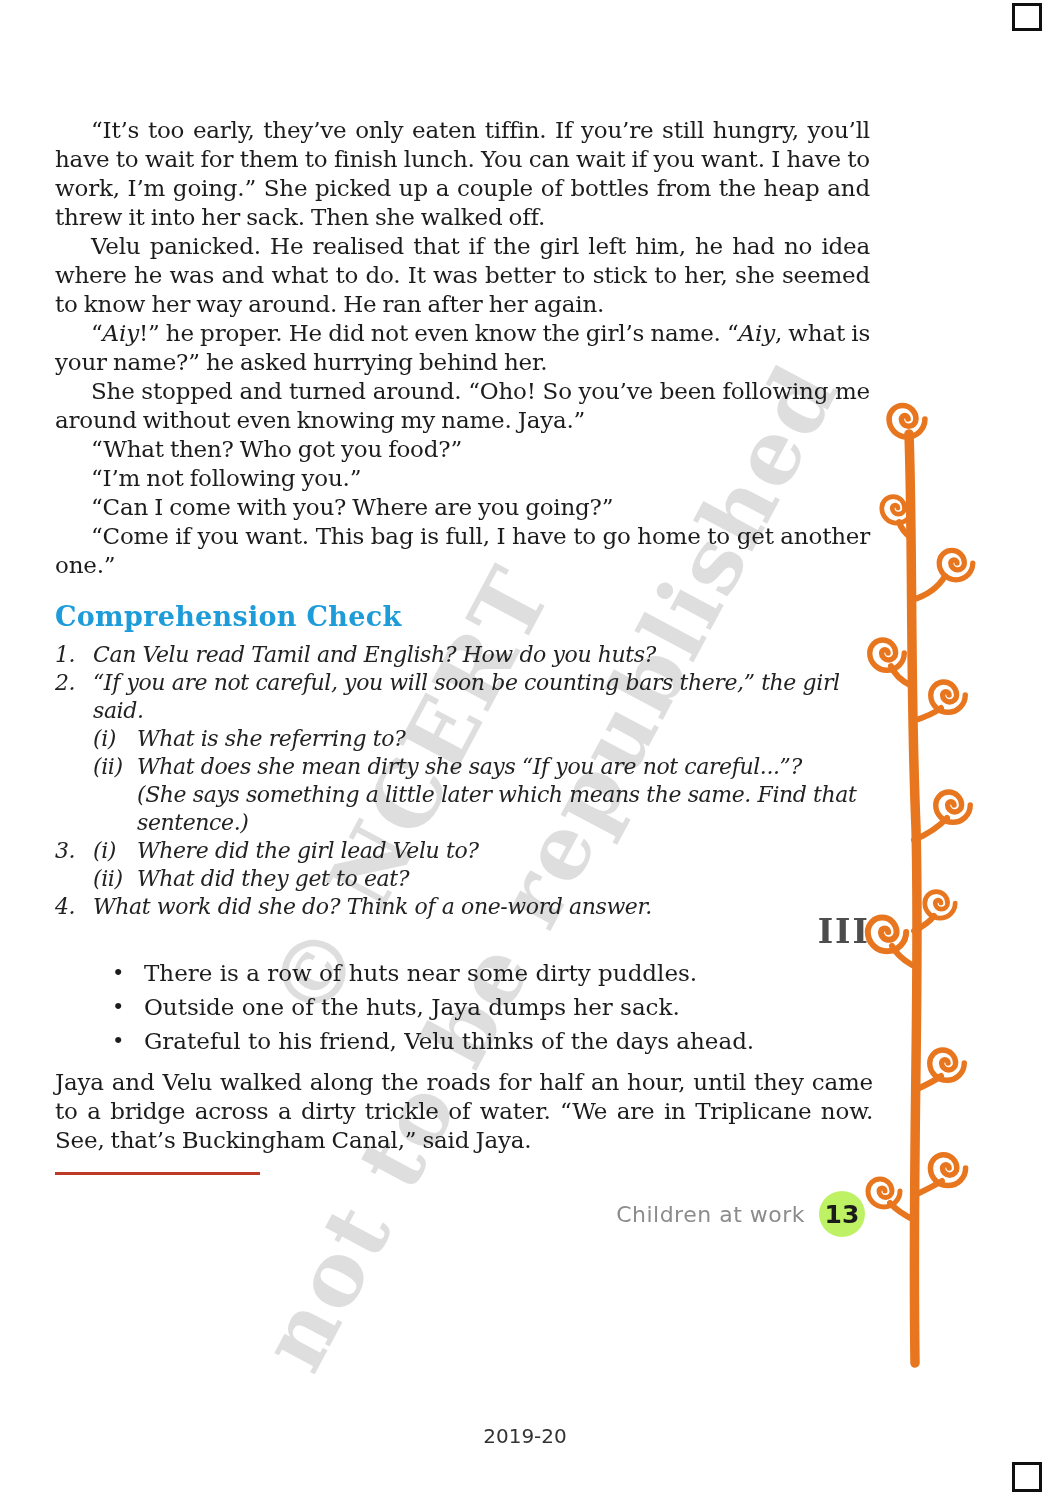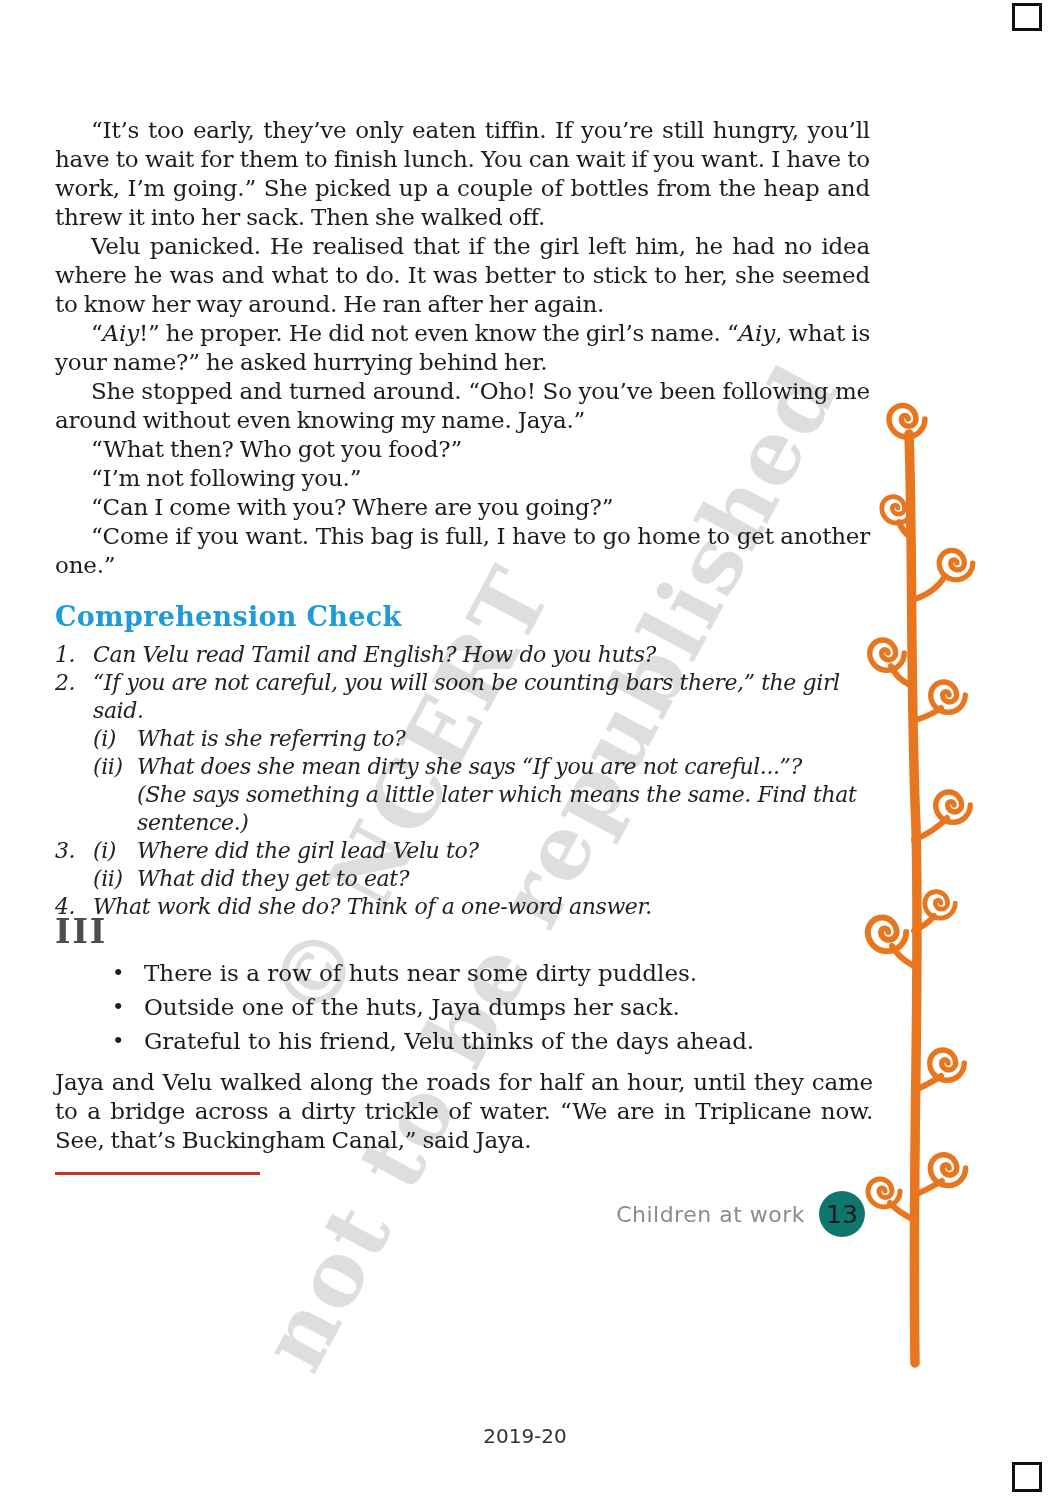--- a/index.html
+++ b/index.html
@@ -48,21 +48,21 @@
     letter-spacing:-0.4px; color:#222;
   }
   .q-row { display:flex; }
   .q-num { flex:0 0 38px; }
   .q-text { flex:1 1 auto; }
   .q-sub { display:flex; margin-left:38px; }
   .q-subnum { flex:0 0 44px; }
   .q-note { margin-left:82px; }
 
   .section-heading {
-    left:55px; top:912px; width:815px; text-align:left;
+    left:55px; top:912px; width:815px; text-align:right;
     font-size:33px; font-weight:bold; color:#4d4d4d; letter-spacing:2px;
   }
 
   .bullets { left:108px; top:960px; width:760px; font-size:23px; line-height:27px; }
   .bullet-row { display:flex; margin-bottom:7px; }
   .bullet-dot { flex:0 0 36px; font-size:21px; padding-left:4px; }
 
   .closing {
     left:55px; top:1068px; width:818px;
     font-size:23px; line-height:29px; text-align:justify;
@@ -79,23 +79,23 @@
 
   .footer {
     position:absolute; left:600px; top:1189px; width:265px; height:50px;
     display:flex; align-items:center; justify-content:flex-end; gap:14px; z-index:4;
   }
   .chapter-label {
     font-family:"DejaVu Sans", sans-serif; font-size:22px; color:#8c8c8c;
     letter-spacing:0.5px;
   }
   .page-badge {
-    width:46px; height:46px; border-radius:50%; background:#0f766e;
+    width:46px; height:46px; border-radius:50%; background:#bef264;
     display:flex; align-items:center; justify-content:center;
-    font-family:"DejaVu Sans", sans-serif; font-weight:normal; font-size:25px; color:#1b1b1b;
+    font-family:"DejaVu Sans", sans-serif; font-weight:bold; font-size:25px; color:#1b1b1b;
   }
 
   .year { left:0; top:1424px; width:1050px; text-align:center;
     font-family:"DejaVu Sans", sans-serif; font-size:20px; color:#333; }
 </style>
 </head>
 <body>
 
 <div class="page">
 

